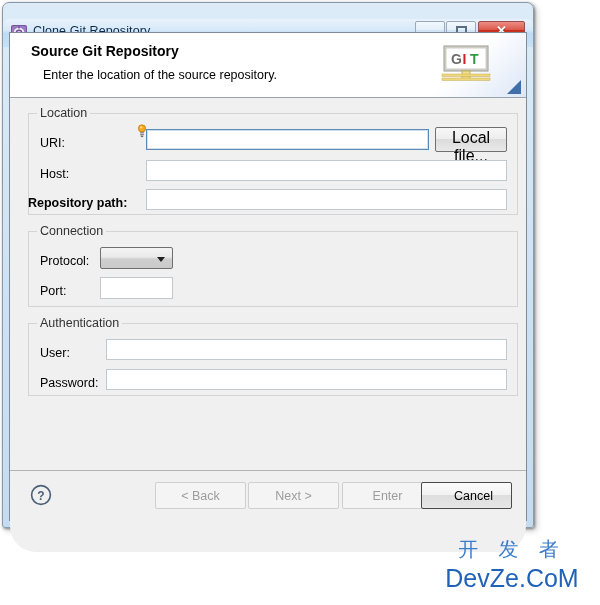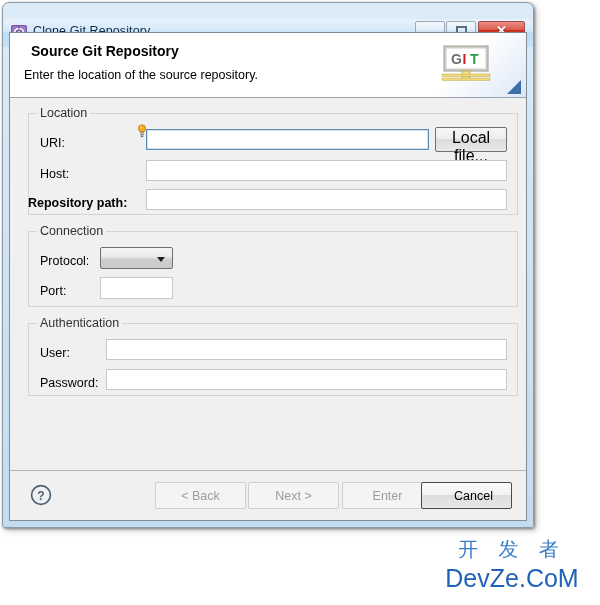--- a/index.html
+++ b/index.html
@@ -116,21 +116,21 @@
   #header-title {
     position: absolute;
     left: 11px; top: 10px;
     font-size: 14px;
     font-weight: bold;
     color: #000000;
     margin-left: 10px;
   }
   #header-desc {
     position: absolute;
-    left: 14px; top: 35px;
+    left: 33px; top: 35px;
     font-size: 12.5px;
     color: #000000;
   }
   #header-banner {
     position: absolute;
     right: 0; top: 0;
     width: 110px; height: 64px;
     background: linear-gradient(135deg, #ffffff 0%, #ffffff 45%, #eef3fb 72%, #dbe6f6 100%);
   }
   #git-logo {
@@ -144,21 +144,21 @@
     width: 0; height: 0;
     border-left: 14px solid transparent;
     border-bottom: 14px solid #3f6ea8;
   }
 
   
   #content {
     position: absolute;
     left: 0; top: 65px;
     width: 100%;
-    height: 373px;
+    height: 454px;
     background: #f0f0f0;
     border-radius: 26px;
   }
 
   fieldset.grp {
     position: absolute;
     margin: 0;
     padding: 0;
     border: 1px solid #d4d4d4;
     background: transparent;

